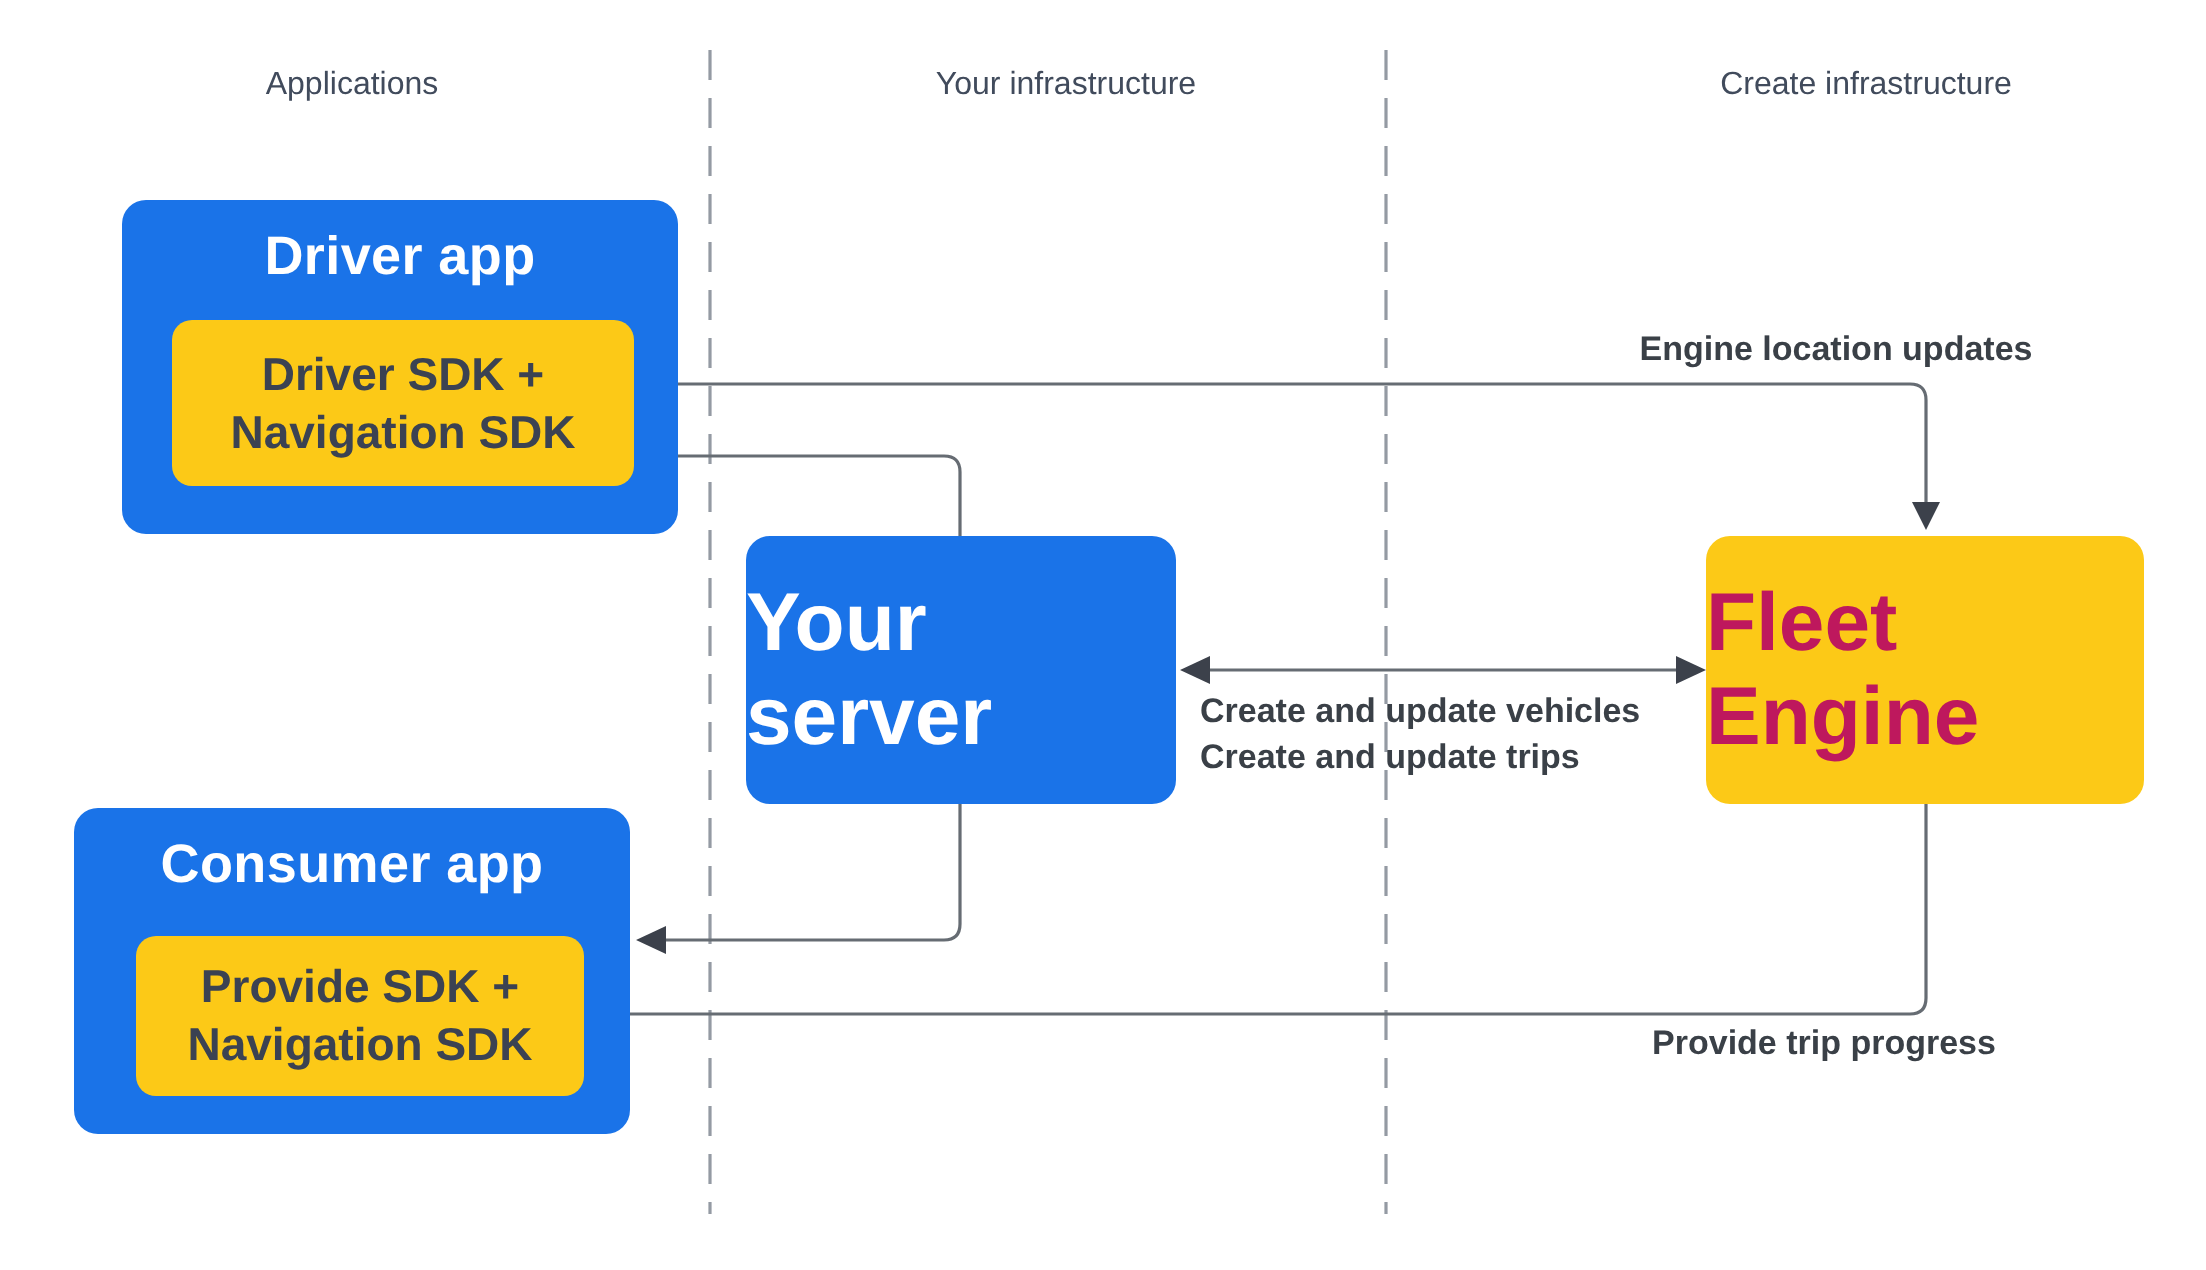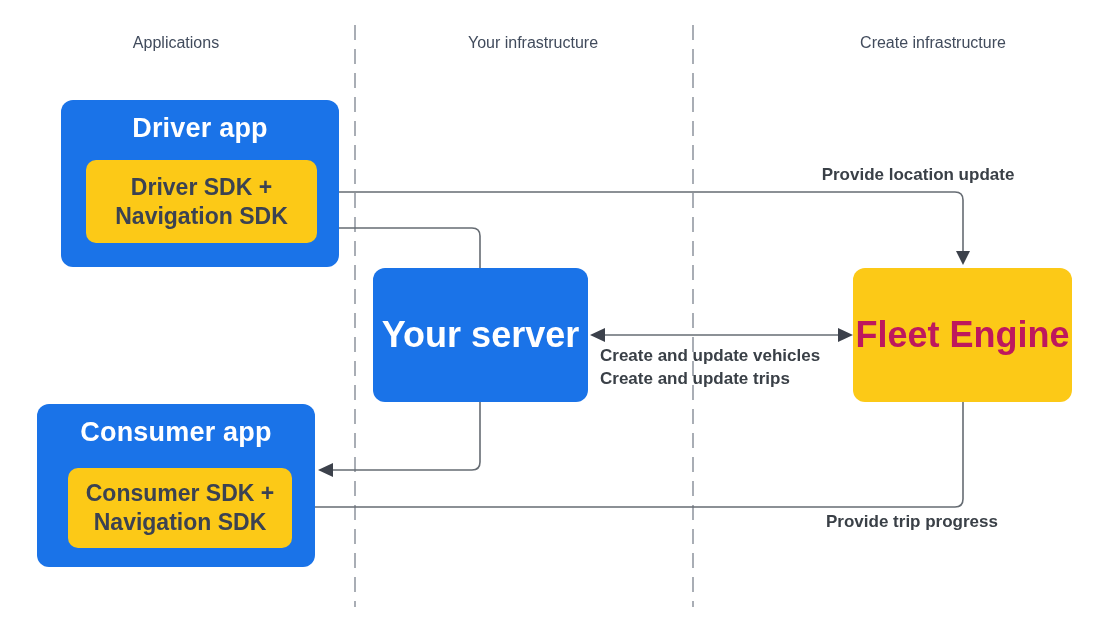--- a/index.html
+++ b/index.html
@@ -33,21 +33,21 @@
     color:#ffffff;font-weight:bold;font-size:27px;text-align:center;
     padding-top:13px;letter-spacing:0.2px;
   }
   .sdk-box{
     position:absolute;border-radius:10px;background:var(--box-yellow);
     display:flex;flex-direction:column;justify-content:center;text-align:center;
     font-weight:bold;font-size:23px;line-height:29px;color:var(--sdk-text);
   }
   .driver-sdk{left:25px;top:60px;width:231px;height:83px;}
   .consumer-sdk{left:31px;top:64px;width:224px;height:80px;}
-  .big-node{display:flex;align-items:center;justify-content:center;font-weight:bold;font-size:36px;}
+  .big-node{display:flex;align-items:center;justify-content:center;font-weight:bold;font-size:41px;}
   .server-node{color:#ffffff;}
   .fleet-node{color:#be185d;}
 
   .edge-label{
     position:absolute;font-weight:bold;font-size:17px;color:var(--label-dark);
     white-space:nowrap;z-index:2;
   }
   .center-x{transform:translateX(-50%);}
   .two-line{line-height:23px;}
 </style>
@@ -85,34 +85,34 @@
     <div class="app-title">Driver app</div>
     <div class="sdk-box driver-sdk">
       <div>Driver SDK +</div>
       <div>Navigation SDK</div>
     </div>
   </div>
 
   <div class="node node-blue" style="left:37px;top:404px;width:278px;height:163px;">
     <div class="app-title">Consumer app</div>
     <div class="sdk-box consumer-sdk">
-      <div>Consumer SDK +</div>
+      <div>Provide SDK +</div>
       <div>Navigation SDK</div>
     </div>
   </div>
 
   <div class="node node-blue big-node server-node" style="left:373px;top:268px;width:215px;height:134px;">
     <span>Your server</span>
   </div>
 
   <div class="node node-yellow big-node fleet-node" style="left:853px;top:268px;width:219px;height:134px;">
     <span>Fleet Engine</span>
   </div>
 
-  <div class="edge-label center-x" style="left:918px;top:165px;">Provide location update</div>
+  <div class="edge-label center-x" style="left:918px;top:165px;">Engine location updates</div>
 
   <div class="edge-label center-x" style="left:912px;top:512px;">Provide trip progress</div>
 
   <div class="edge-label two-line" style="left:600px;top:344px;">
     <div>Create and update vehicles</div>
     <div>Create and update trips</div>
   </div>
 
 </div>
 

